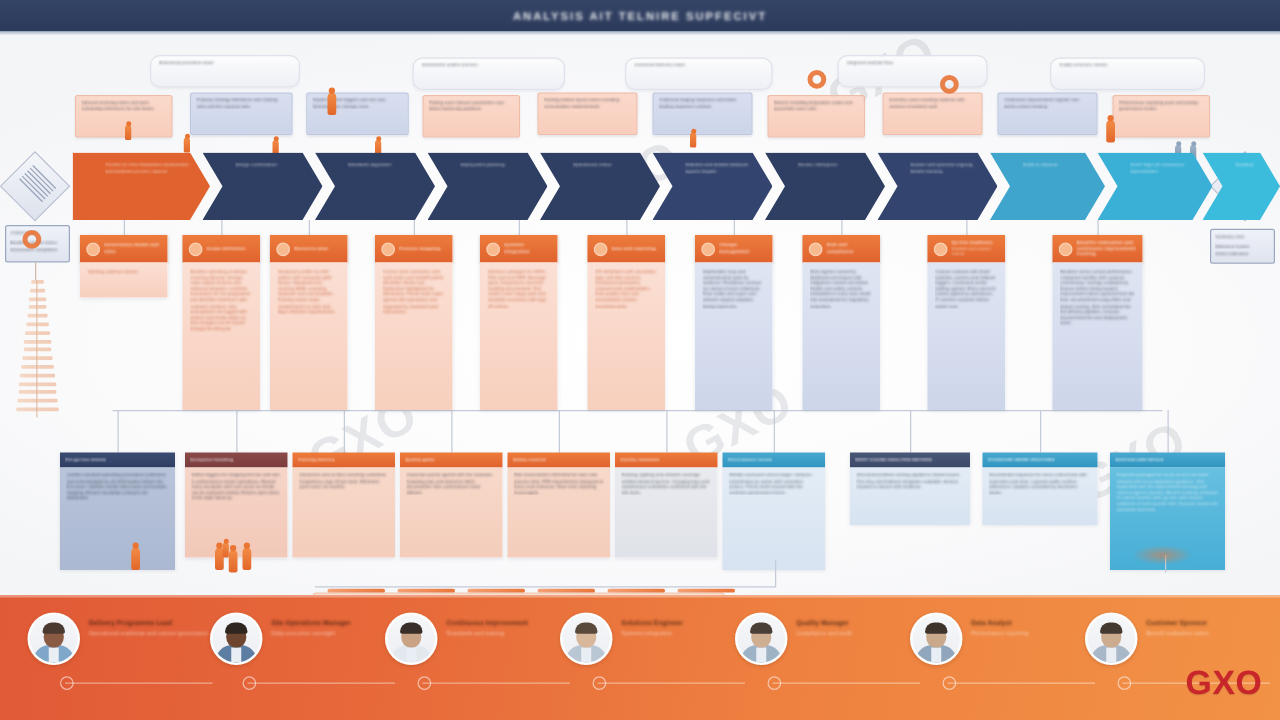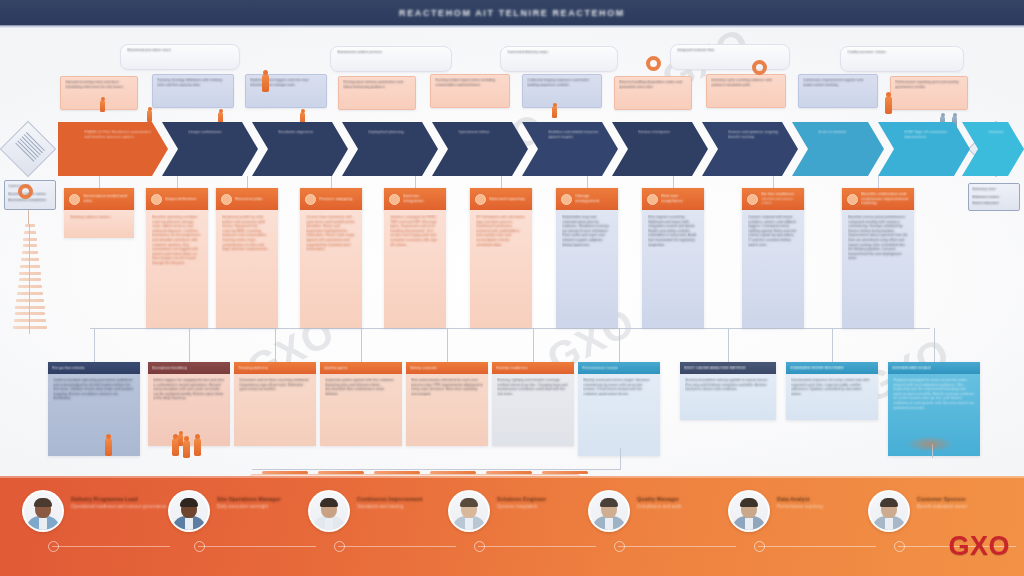--- a/index.html
+++ b/index.html
@@ -193,21 +193,21 @@
   .gxo-logo {
     position:absolute; right:14px; bottom:14px;
     font-size:27px; font-weight:bold; color:#c8262b; letter-spacing:.5px;
     text-shadow:0 1px 1px rgba(0,0,0,.15);
   }
 </style>
 </head>
 <body>
 
 <div class="header">
-  <div class="header-title">REACTEHOM AIT TELNIRE REACTEHOM</div>
+  <div class="header-title">ANALYSIS AIT TELNIRE SUPFECIVT</div>
 </div>
 <div class="header-rule"></div>
 
 <div class="canvas">
 
   <div id="watermark-layer">
       <div class="wm" style="left: 455px; top: 95px;">GXO</div>
       <div class="wm" style="left: 545px; top: 290px;">GXO</div>
       <div class="wm" style="left: 860px; top: 320px;">GXO</div>
       <div class="wm" style="left: 660px; top: 10px;">GXO</div>

